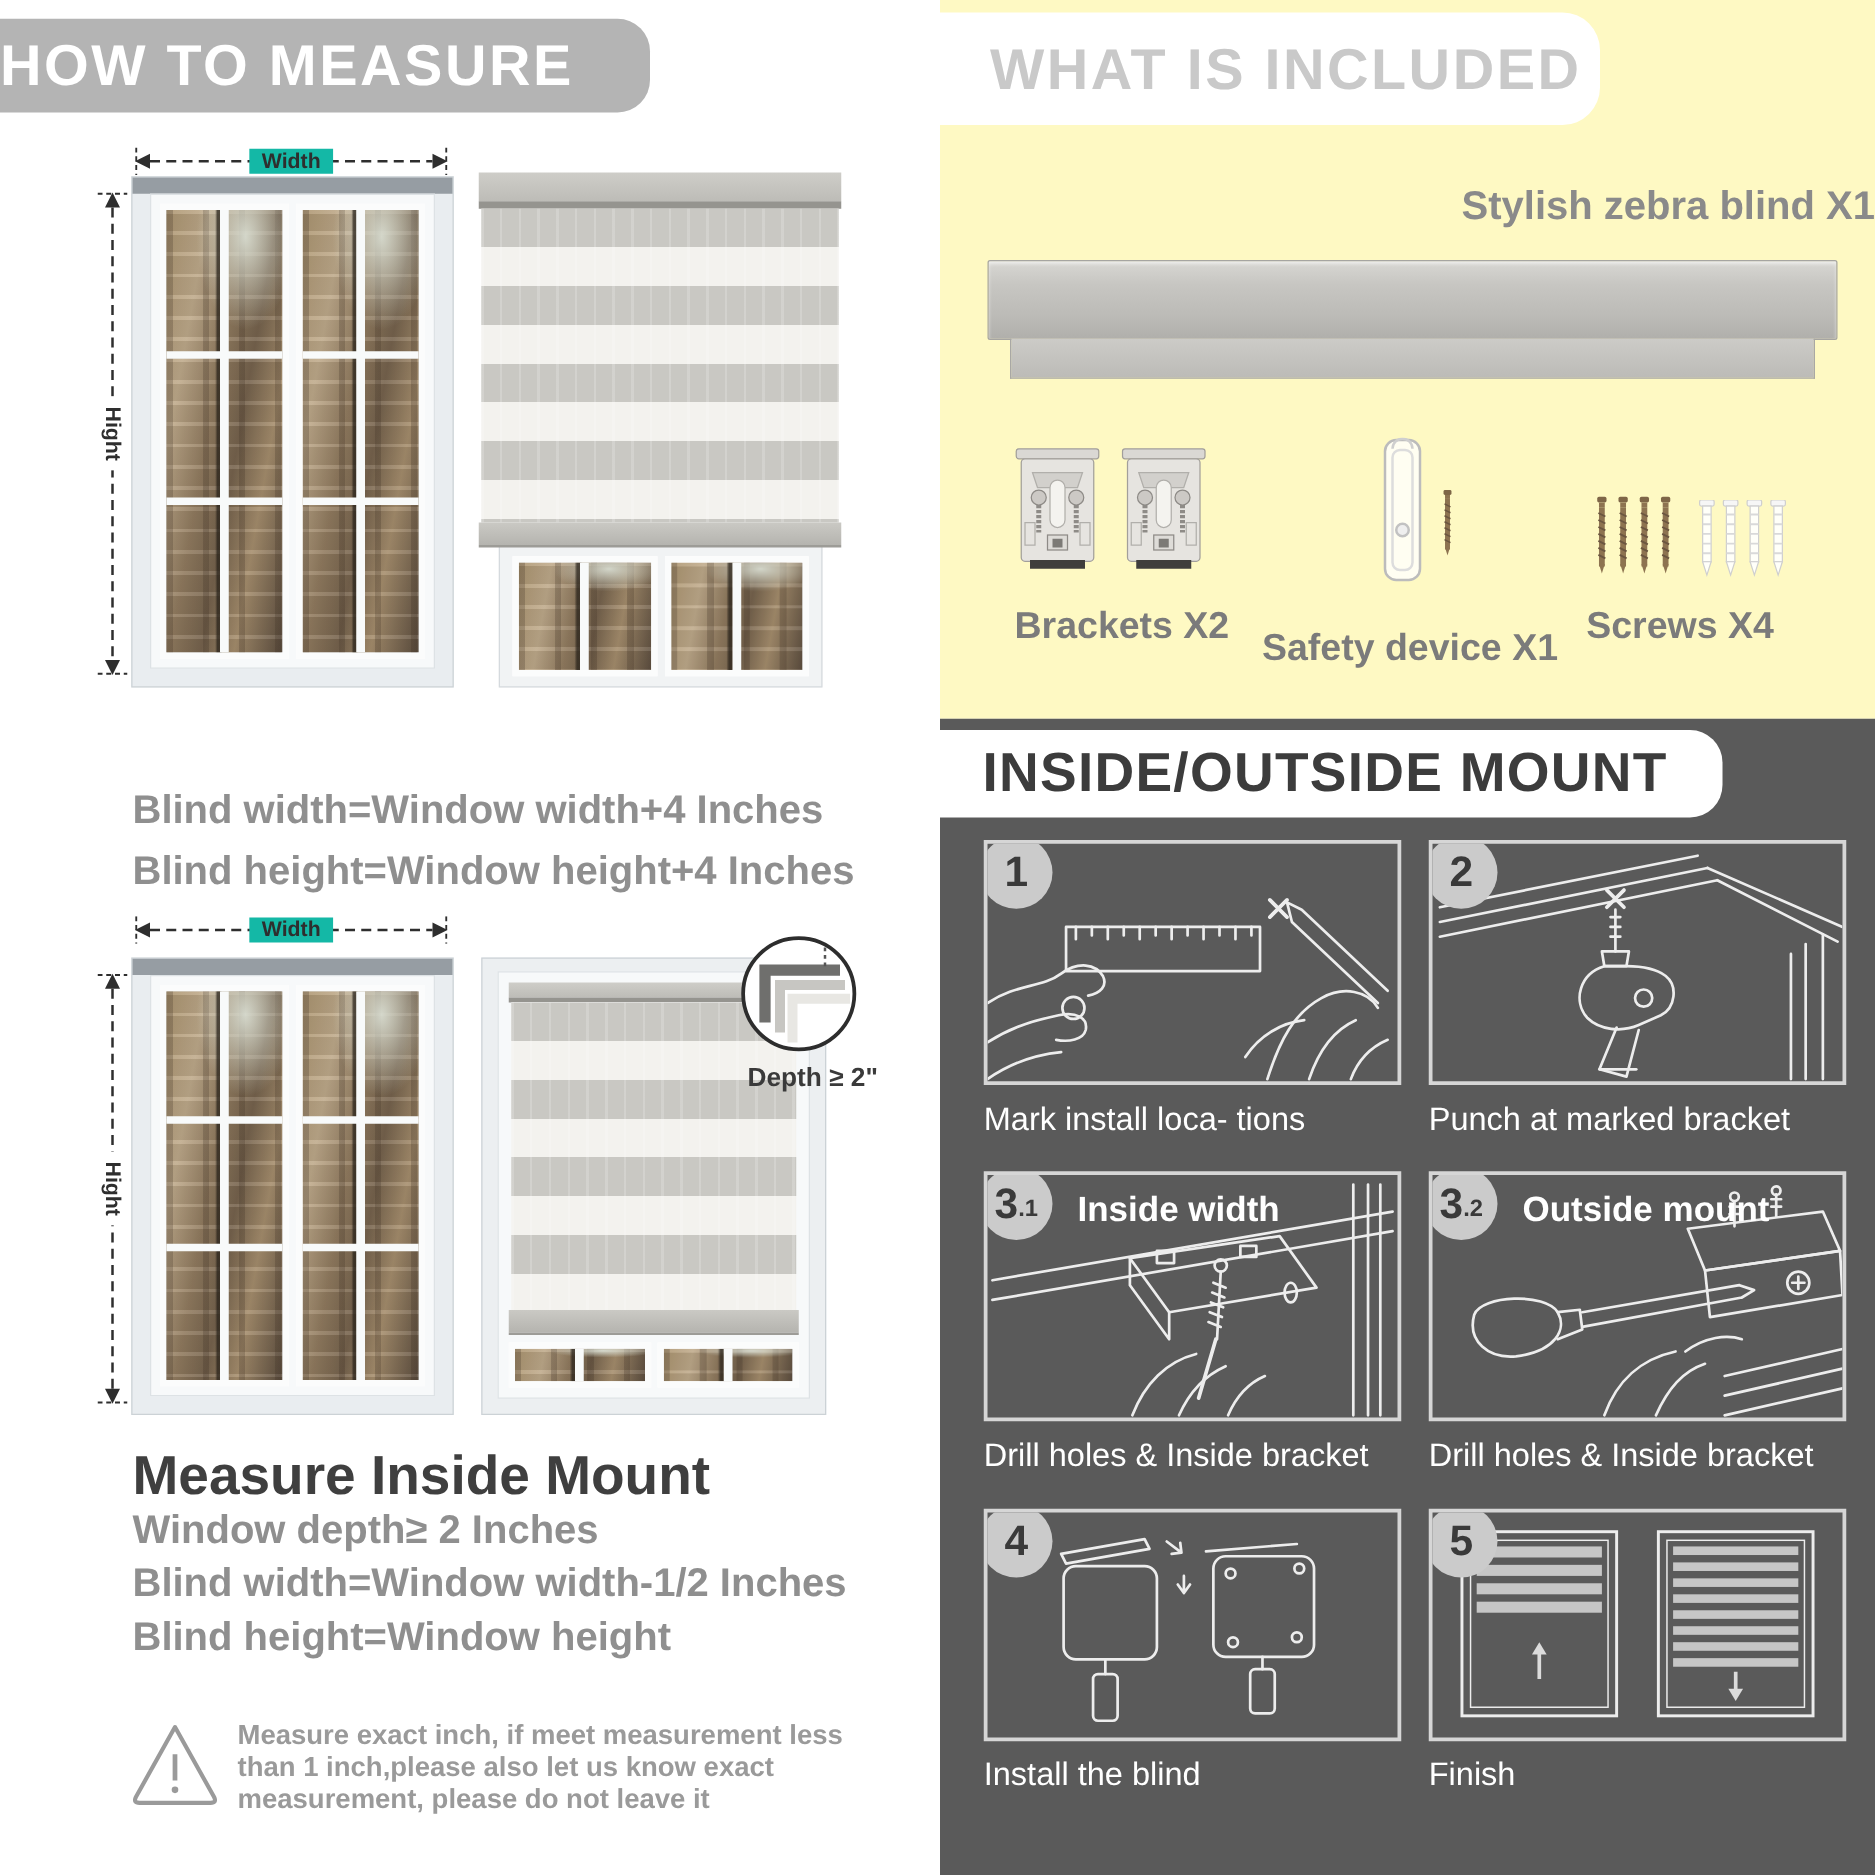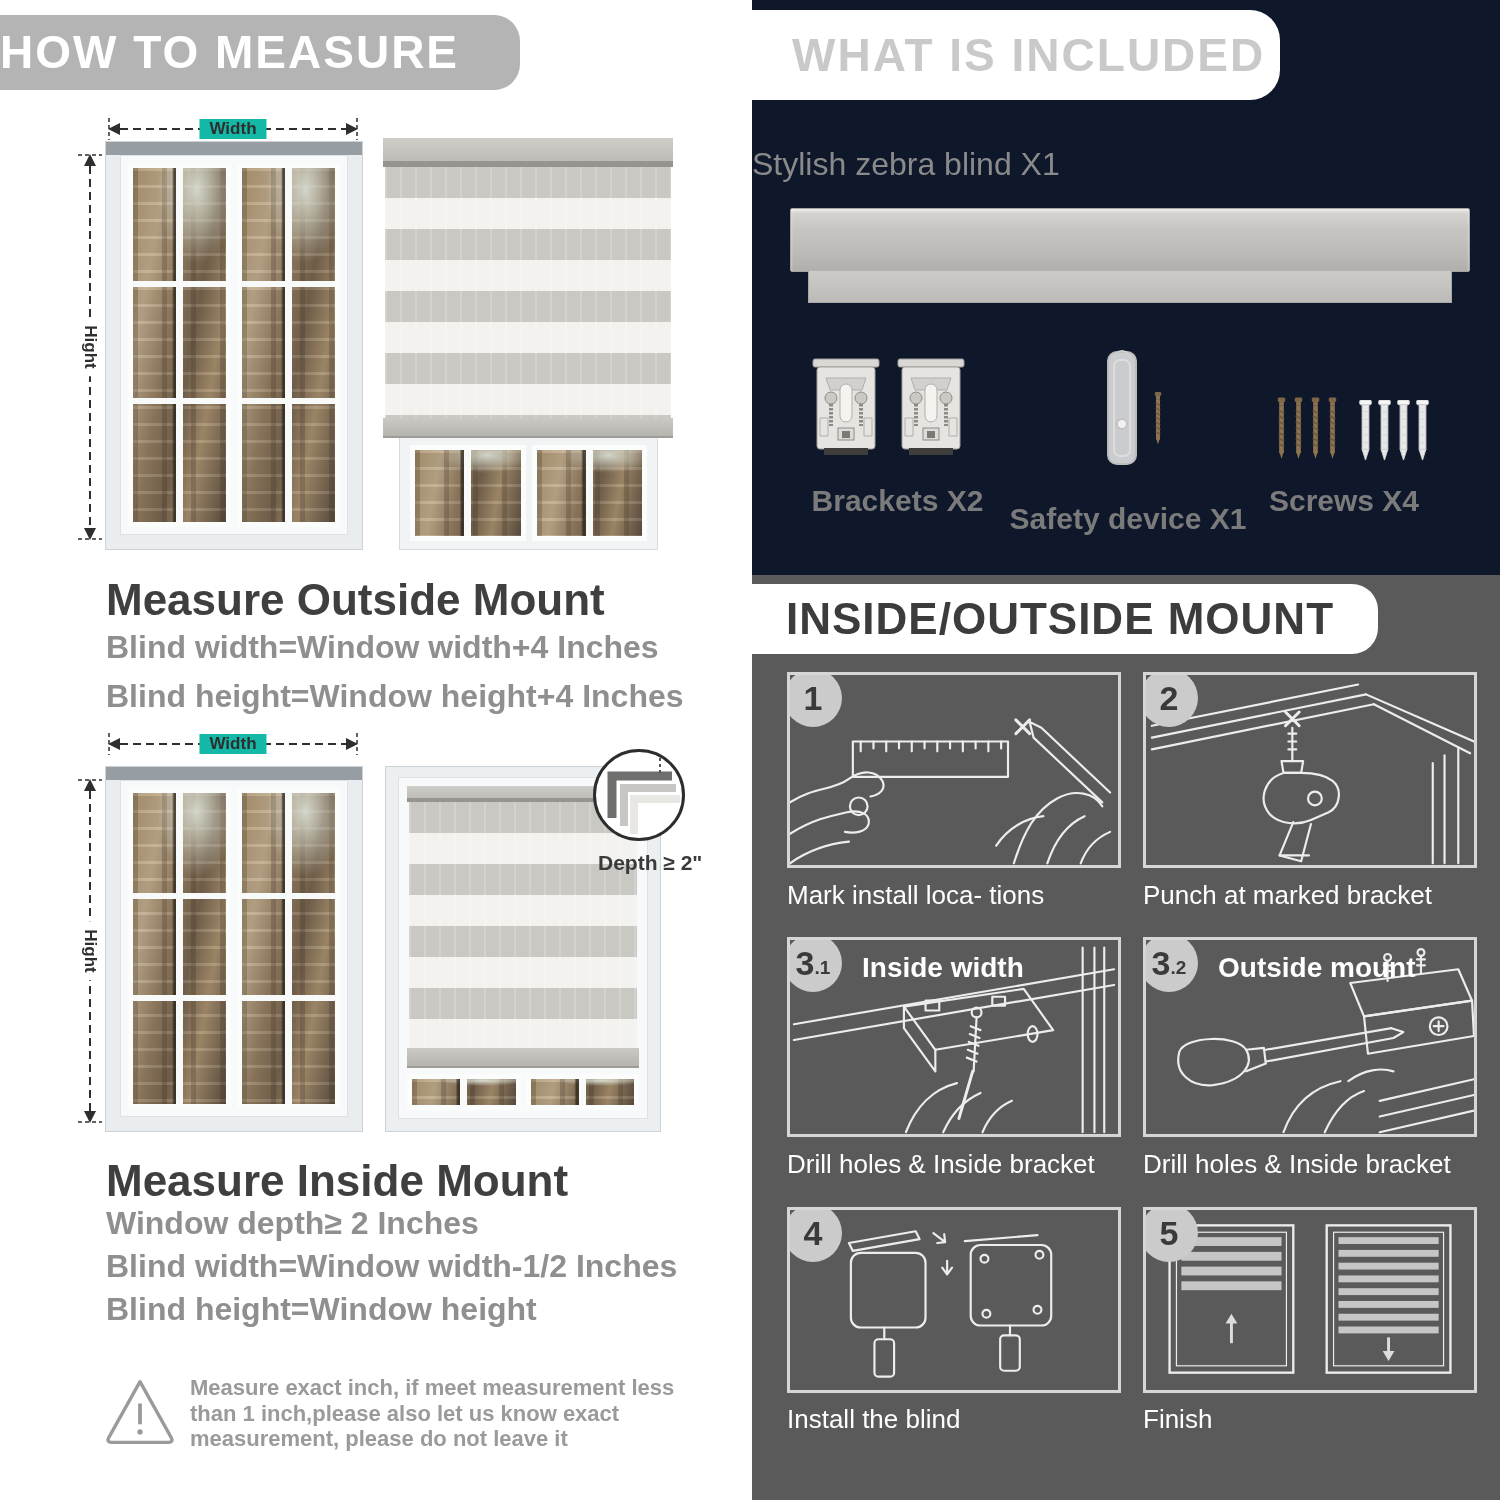--- a/index.html
+++ b/index.html
@@ -63,26 +63,26 @@
     padding:8px 0;font-weight:bold;font-size:17px;color:#2e2e2e;writing-mode:vertical-rl;}
 
   .magnifier{position:absolute;left:593px;top:749px;width:92px;height:92px;border-radius:50%;
     border:3px solid #2d2d2d;background:#fff;overflow:hidden;z-index:6;box-sizing:border-box;}
   .depth-label{position:absolute;left:598px;top:851px;font-size:21px;font-weight:bold;color:#3a3a3a;
     white-space:nowrap;}
 
   .note-line{position:absolute;left:190px;font-size:22px;font-weight:600;color:#9a9a9a;white-space:nowrap;}
 
   
-  #included-panel{position:absolute;left:752px;top:0;width:748px;height:575px;background:#0f172a;}
+  #included-panel{position:absolute;left:752px;top:0;width:748px;height:575px;background:#fef9c3;}
   .inc-header{position:absolute;left:0;top:10px;width:528px;height:90px;background:#fff;
     border-radius:0 30px 30px 0;color:#c9c9c9;font-size:46px;font-weight:bold;line-height:90px;
     padding-left:40px;letter-spacing:2px;box-sizing:border-box;}
-  .inc-blind-label{position:absolute;left:0;top:146px;width:748px;text-align:left;font-size:32px;
-    font-weight:normal;color:#8a8a8a;}
+  .inc-blind-label{position:absolute;left:0;top:146px;width:748px;text-align:right;font-size:32px;
+    font-weight:bold;color:#8a8a8a;}
   .headrail{position:absolute;left:38px;top:208px;width:680px;height:64px;border-radius:2px;
     background:linear-gradient(180deg,#d8d7d3 0%,#c7c6c2 30%,#bcbbb7 70%,#b0afab 100%);
     border:1px solid #a6a5a1;box-shadow:inset 0 2px 3px rgba(255,255,255,.6);box-sizing:border-box;}
   .valance{position:absolute;left:56px;top:271px;width:644px;height:32px;
     background:linear-gradient(180deg,#cccbc7,#bcbbb7);border:1px solid #a9a8a4;border-top:none;
     box-sizing:border-box;}
   .item-label{position:absolute;top:484px;font-size:30px;font-weight:bold;color:#7b7b7b;text-align:center;}
 
   
   #mount-panel{position:absolute;left:752px;top:575px;width:748px;height:925px;background:#5a5a5a;}
@@ -157,21 +157,20 @@
           <div class="mull v"></div>
         </div>
     </div>
   </div>
   <div class="blind" style="left:383px;top:138px;width:290px;height:298px;z-index:3;">
     <div class="cassette"></div>
     <div class="bands" style="top:29px;height:251px;"></div>
     <div class="rail" style="top:280px;"></div>
   </div>
 
-  <div class="h-title" style="left:106px;top:575px;">Measure Outside Mount</div>
   <div class="h-sub" style="left:106px;top:629px;">Blind width=Window width+4 Inches</div>
   <div class="h-sub" style="left:106px;top:678px;">Blind height=Window height+4 Inches</div>
 
   <div class="harrow" style="left:106px;top:733px;width:254px;">
     <svg width="254" height="22" viewBox="0 0 254 22">
       <line x1="14" y1="11" x2="240" y2="11" stroke="#2e2e2e" stroke-width="2" stroke-dasharray="8 5"></line>
       <path d="M2,11 L14,5 L14,17 Z" fill="#2e2e2e"></path>
       <path d="M252,11 L240,5 L240,17 Z" fill="#2e2e2e"></path>
       <line x1="3" y1="0" x2="3" y2="22" stroke="#2e2e2e" stroke-width="1.5" stroke-dasharray="4 3"></line>
       <line x1="251" y1="0" x2="251" y2="22" stroke="#2e2e2e" stroke-width="1.5" stroke-dasharray="4 3"></line>

